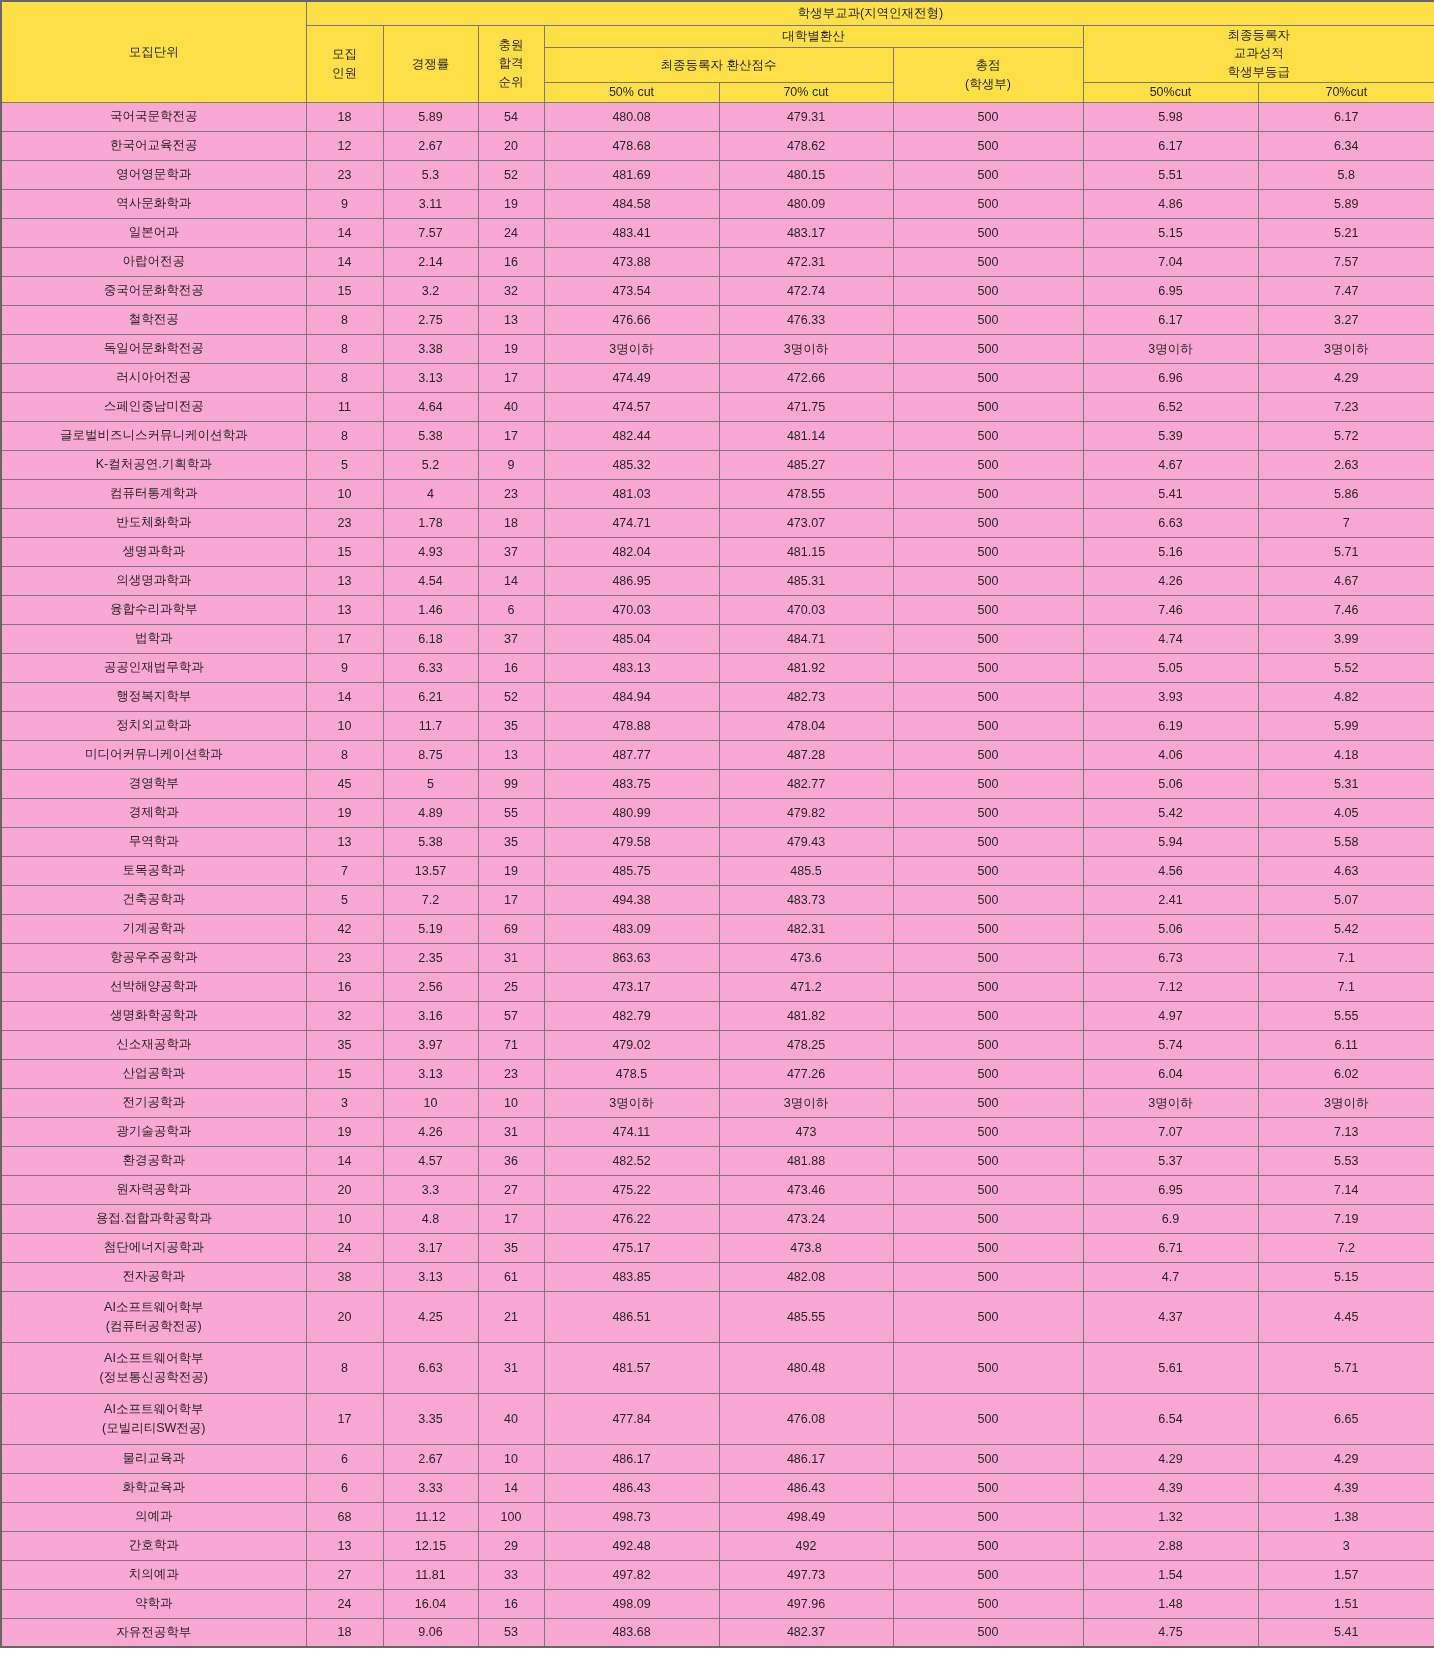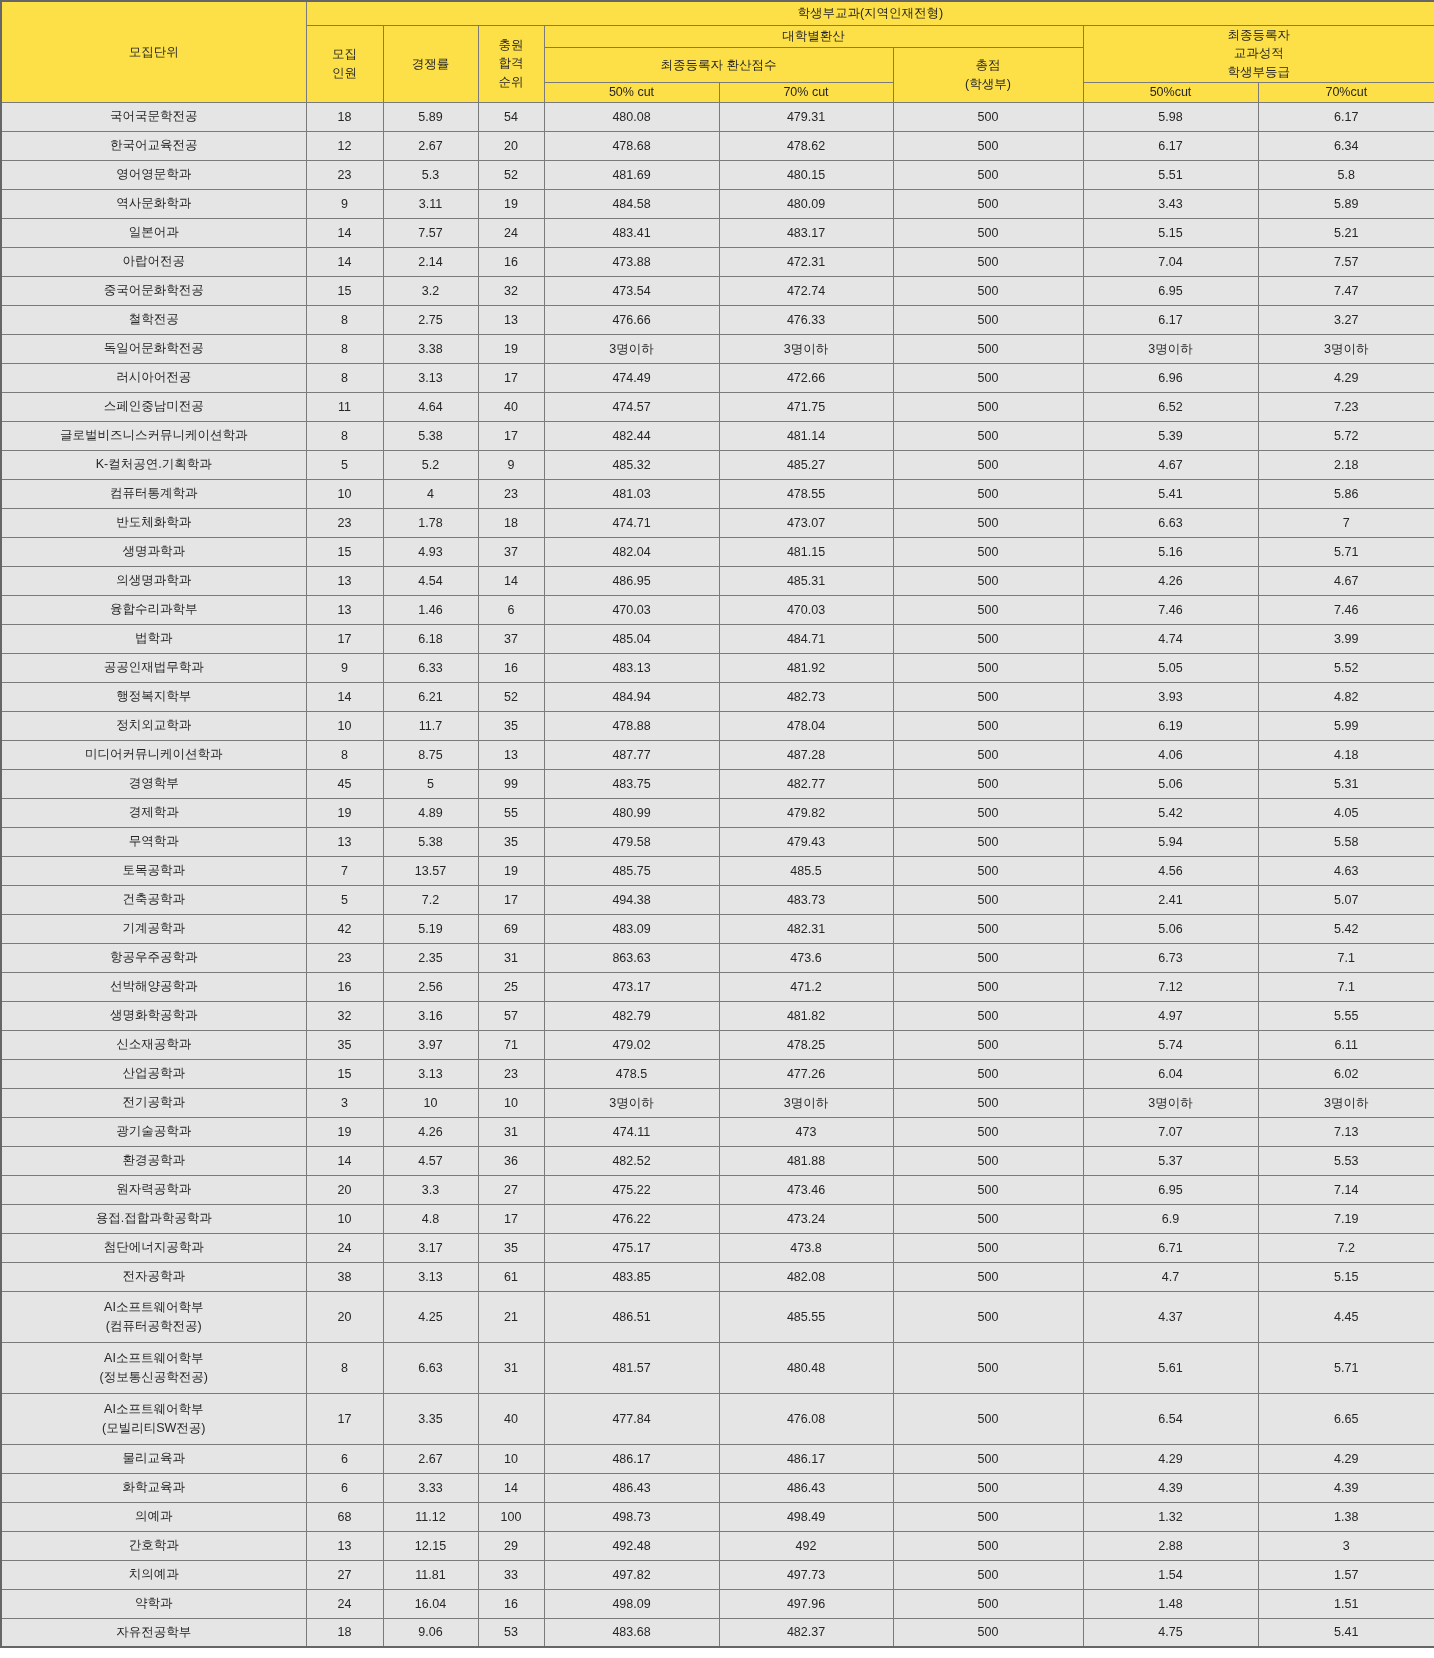--- a/index.html
+++ b/index.html
@@ -27,21 +27,21 @@
     white-space: nowrap;
     line-height: 1.45;
   }
   thead th {
     background: #fde047;
   }
   tr.hr-a { height: 24px; }
   tr.hr-b { height: 22px; }
   tr.hr-c { height: 31px; }
   tr.hr-d { height: 20px; }
-  tbody tr { height: 29px; background: #e5e5e5; }
+  tbody tr { height: 29px; background: #f9a8d4; }
   tbody tr.tall { height: 51px; margin-left: 28px; }
   td div, th div { line-height: 1.5; }
 </style>
 </head>
 <body>
 
 <table>
   <colgroup>
     <col style="width:305px">
     <col style="width:77px">
@@ -133,21 +133,21 @@
       <tr>
     <td>
           <div>역사문화학과</div>
         </td>
     <td>9</td>
     <td>3.11</td>
     <td>19</td>
     <td>484.58</td>
     <td>480.09</td>
     <td>500</td>
-    <td>3.43</td>
+    <td>4.86</td>
     <td>5.89</td>
   </tr>
       <tr>
     <td>
           <div>일본어과</div>
         </td>
     <td>14</td>
     <td>7.57</td>
     <td>24</td>
     <td>483.41</td>
@@ -251,21 +251,21 @@
     <td>
           <div>K-컬처공연.기획학과</div>
         </td>
     <td>5</td>
     <td>5.2</td>
     <td>9</td>
     <td>485.32</td>
     <td>485.27</td>
     <td>500</td>
     <td>4.67</td>
-    <td>2.18</td>
+    <td>2.63</td>
   </tr>
       <tr>
     <td>
           <div>컴퓨터통계학과</div>
         </td>
     <td>10</td>
     <td>4</td>
     <td>23</td>
     <td>481.03</td>
     <td>478.55</td>

